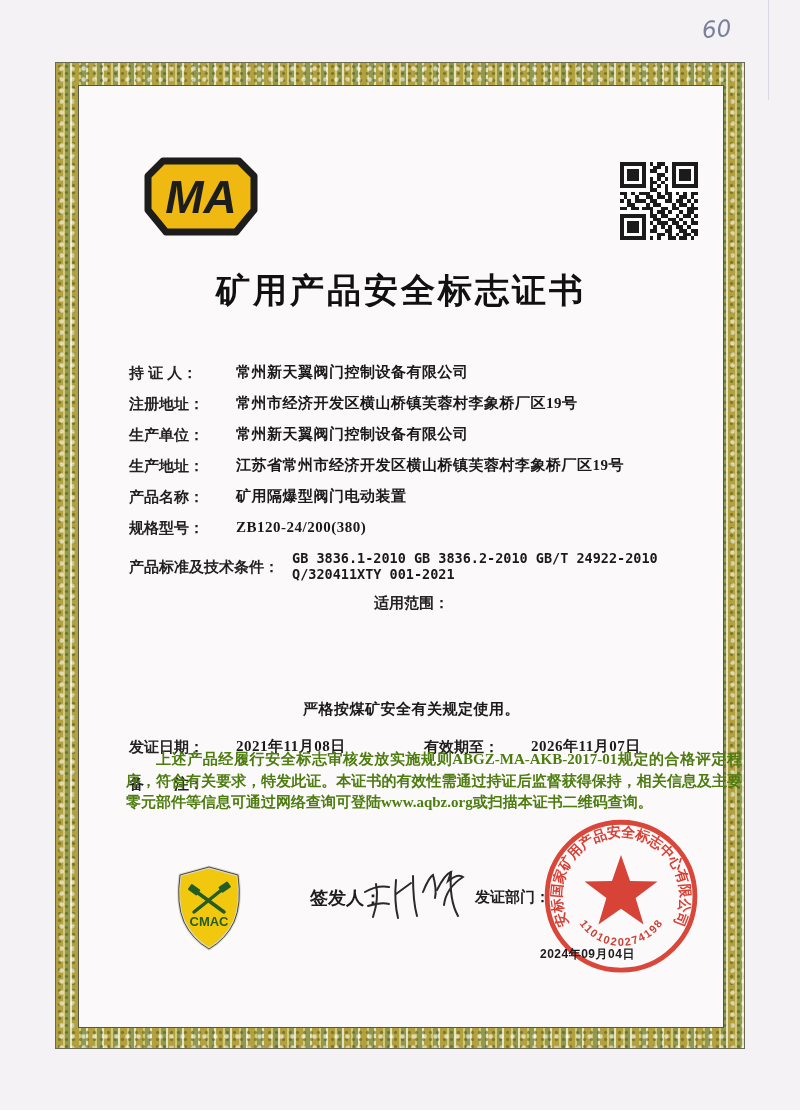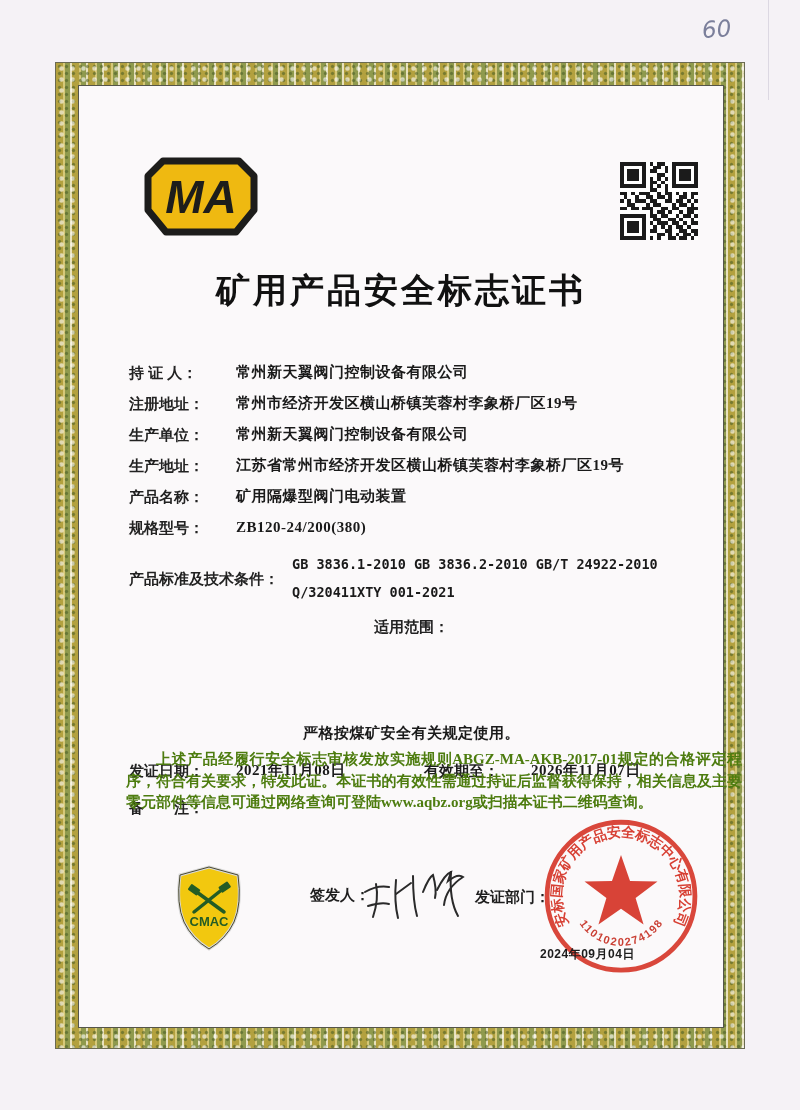--- a/index.html
+++ b/index.html
@@ -46,35 +46,35 @@
     position:absolute;left:0;top:182px;width:100%;text-align:center;
     font-size:34px;font-weight:bold;letter-spacing:3px;color:#111;
   }
   
   .fields{position:absolute;left:50px;top:278px;width:565px;}
   .frow{display:flex;align-items:center;margin-bottom:14px;font-size:15px;line-height:17px;}
   .frow .lab{flex:0 0 107px;font-weight:bold;white-space:nowrap;color:#222;}
   .frow .val{font-family:"Liberation Serif", serif;font-weight:bold;color:#1a1a1a;letter-spacing:.5px;}
   .frow.std{margin-top:2px;margin-bottom:6px;}
   .frow.std .lab{flex:0 0 163px;}
-  .frow.std .val{width:395px;font-family:"DejaVu Sans Mono", monospace;font-size:13.5px;line-height:28px;letter-spacing:0;font-weight:bold;}
+  .frow.std .val{width:395px;font-family:"DejaVu Sans Mono", monospace;font-size:13.5px;line-height:16px;letter-spacing:0;font-weight:bold;}
   .frow.scope{margin-top:12px;flex-direction:column;}
   .frow.dates{margin-top:20px;}
   .frow.dates .val{flex:0 0 188px;}
   .frow.dates .lab2{flex:0 0 107px;font-weight:bold;white-space:nowrap;}
   .frow.remark{margin-top:20px;}
   
   .statement{
     position:absolute;left:47px;top:663px;width:616px;
     font-family:"Liberation Serif", serif;font-weight:bold;font-size:15px;
     line-height:21.5px;text-indent:2em;text-align:justify;color:#4d7c0f;
   }
   
   .cmac{position:absolute;left:92px;top:778px;width:76px;height:88px;}
-  .signer-label{position:absolute;left:231px;top:800px;font-size:15px;font-weight:bold;}
+  .signer-label{position:absolute;left:231px;top:800px;font-size:18px;font-weight:bold;}
   .signature{position:absolute;left:280px;top:778px;width:112px;height:60px;}
   .dept-label{position:absolute;left:396px;top:802px;font-size:15px;font-weight:bold;}
   .seal{position:absolute;left:446px;top:718px;width:192px;height:192px;}
   .seal-date{
     position:absolute;left:461px;top:860px;width:160px;
     font-size:12px;font-weight:bold;color:#1c1c1c;letter-spacing:.5px;
   }
 </style>
 </head>
 <body>

